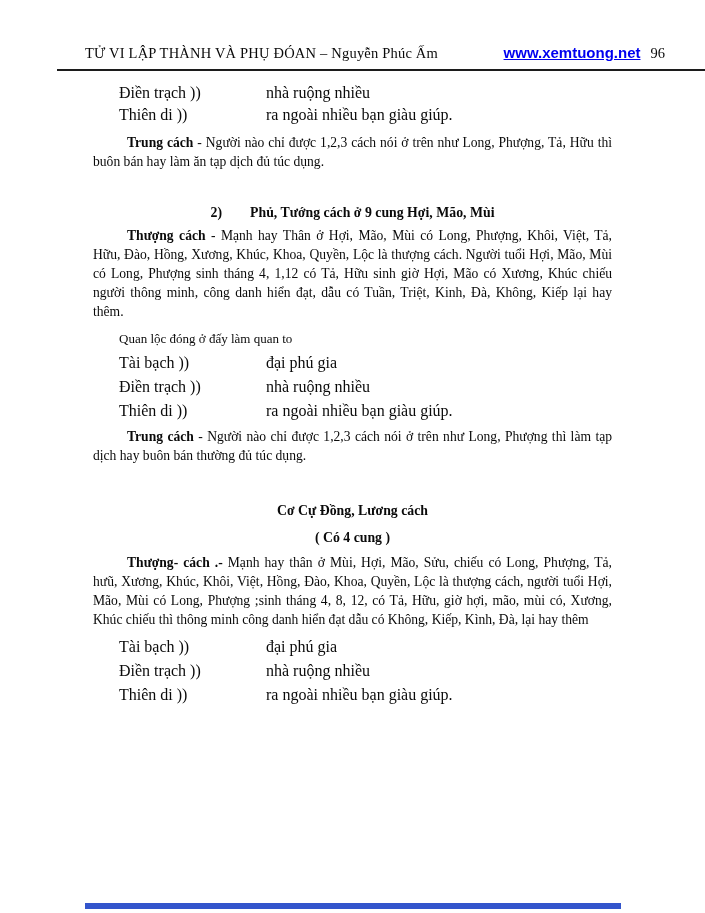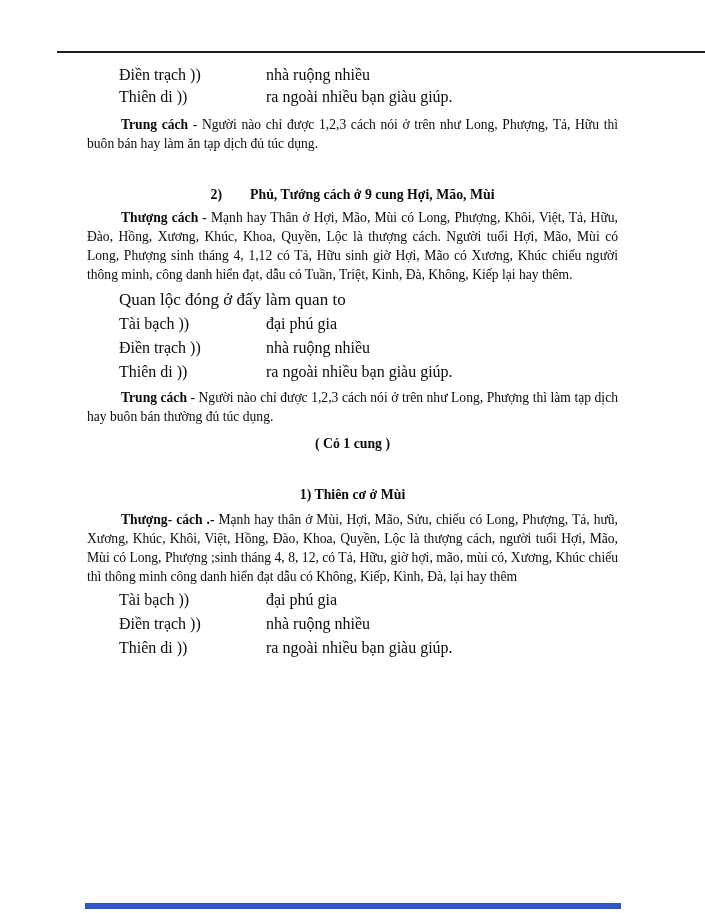--- a/index.html
+++ b/index.html
@@ -14,38 +14,45 @@
   .header-right{display:flex;align-items:baseline;}
   .site-link{font-family:"Liberation Sans", sans-serif;font-weight:bold;font-size:15px;
     color:#0000f0;text-decoration:underline;cursor:pointer;}
   .page-num{font-size:14.5px;margin-left:10px;}
   .rule{border-top:2px solid #1c1c1c;margin:7px -85px 0 -28px;height:0;}
 
   .kv{line-height:20px;padding-left:34px;display:flex;font-size:16px;}
   .kv-label{width:147px;flex:none;}
   .kv-value{flex:1;}
 
-  .para{margin:2px;line-height:19px;font-size:13.6px;text-align:justify;text-indent:34px;}
+  .para{margin:8px;line-height:19px;font-size:13.6px;text-align:justify;text-indent:34px;}
   .lead{font-weight:bold;}
 
   .h-num{display:flex;justify-content:center;gap:28px;font-weight:bold;
     font-size:13.8px;line-height:19px;}
   .h-center{text-align:center;font-weight:bold;font-size:13.8px;line-height:19px;}
-  .indent-line{padding-left:34px;line-height:20px;font-size:17px;font-family:Liberation Serif, serif;}
+  .indent-line{padding-left:34px;line-height:20px;font-size:13px;font-family:Liberation Serif, serif;}
 
   .mt2{margin-top:2px}.mt4{margin-top:4px}.mt6{margin-top:6px}.mt8{margin-top:8px}
   .mt12{margin-top:12px}.mt32{margin-top:32px}.mt36{margin-top:36px}
 
   .bottom-bar{position:absolute;left:85px;top:903px;width:536px;height:6px;background:#3355cc;}
 </style>
 </head>
 <body>
 
 <div class="page">
 
+  <div class="header">
+    <span class="doc-title">TỬ VI LẬP THÀNH VÀ PHỤ ĐÓAN – Nguyễn Phúc Ấm</span>
+    <span class="header-right">
+      <a class="site-link">www.xemtuong.net</a>
+      <span class="page-num">96</span>
+    </span>
+  </div>
   <div class="rule"></div>
 
   <div class="kv mt12">
     <span class="kv-label">Điền trạch ))</span>
     <span class="kv-value">nhà ruộng nhiều</span>
   </div>
   <div class="kv mt2">
     <span class="kv-label">Thiên di ))</span>
     <span class="kv-value">ra ngoài nhiều bạn giàu giúp.</span>
   </div>
@@ -71,22 +78,22 @@
     <span class="kv-value">nhà ruộng nhiều</span>
   </div>
   <div class="kv mt4">
     <span class="kv-label">Thiên di ))</span>
     <span class="kv-value">ra ngoài nhiều bạn giàu giúp.</span>
   </div>
 
   <p class="para mt6"><b class="lead">Trung cách</b><span> - Người nào chỉ được 1,2,3 cách nói ở trên như Long, Phượng thì làm tạp dịch hay buôn bán thường đủ túc dụng.</span></p>
 
 
-  <div class="h-center mt8">( Có 1 cung )</div>
-  <div class="h-center mt32">1) Thiên cơ ở Mùi</div>
+  <div class="h-center mt36">Cơ Cự Đồng, Lương cách</div>
+  <div class="h-center mt8">( Có 4 cung )</div>
 
   <p class="para mt6"><b class="lead">Thượng- cách .-</b><span> Mạnh hay thân ở Mùi, Hợi, Mão, Sửu, chiếu có Long, Phượng, Tả, hưũ, Xương, Khúc, Khôi, Việt, Hồng, Đào, Khoa, Quyền, Lộc là thượng cách, người tuổi Hợi, Mão, Mùi có Long, Phượng ;sinh tháng 4, 8, 12, có Tả, Hữu, giờ hợi, mão, mùi có, Xương, Khúc chiếu thì thông minh công danh hiển đạt dẫu có Không, Kiếp, Kình, Đà, lại hay thêm</span></p>
 
 
   <div class="kv mt4">
     <span class="kv-label">Tài bạch ))</span>
     <span class="kv-value">đại phú gia</span>
   </div>
   <div class="kv mt4">
     <span class="kv-label">Điền trạch ))</span>

